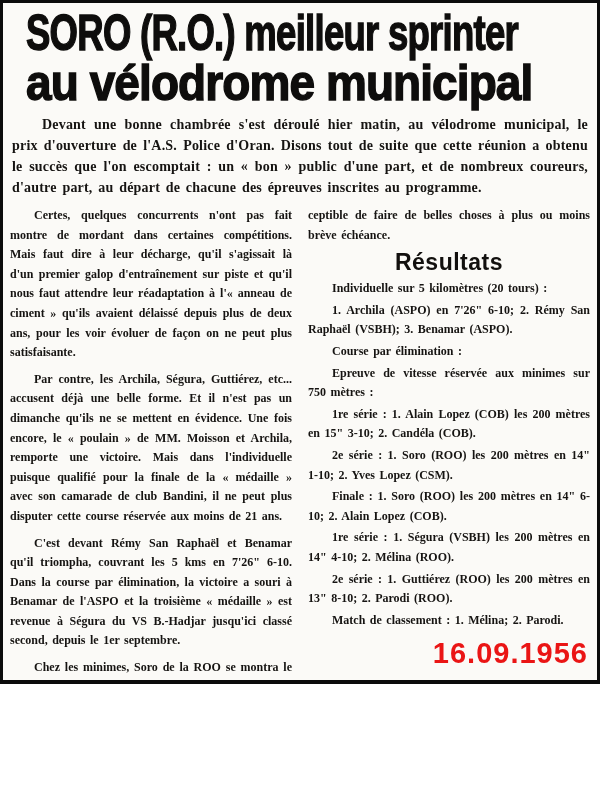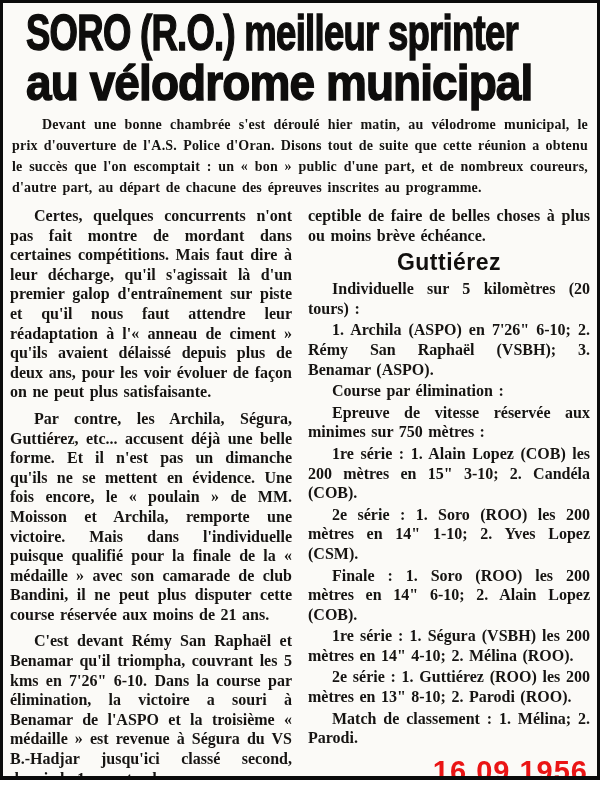--- a/index.html
+++ b/index.html
@@ -3,21 +3,21 @@
 <meta charset="utf-8">
 <style>
   html, body { margin: 0; padding: 0; }
   body {
     width: 600px; height: 788px;
     background: #ffffff;
     font-family: "Liberation Serif", serif;
   }
   .clip {
     box-sizing: border-box;
-    width: 600px; height: 780px;
+    width: 600px; height: 684px;
     border: 3px solid #0b0b0b;
     border-bottom-width: 4px;
     background: #fbfaf7;
     padding: 5px 7px 4px 7px;
     overflow: hidden;
     position: relative;
     color: #161412;
   }
   
   h1.headline { margin: 0 0 6px 0; padding-left: 16px; }
@@ -44,21 +44,21 @@
     text-align: justify;
     text-indent: 30px;
     letter-spacing: 0.2px;
     word-spacing: 2px;
   }
   
   .cols { display: flex; gap: 16px; align-items: flex-start; }
   .col { flex: 1 1 0; min-width: 0; }
   .col p {
     margin: 0 0 7px 0;
-    font-size: 16px;
+    font-size: 12px;
     line-height: 19.6px;
     font-weight: 700;
     text-align: justify;
     text-indent: 24px;
     word-spacing: 1.5px;
   }
   .col.right { position: relative; padding-bottom: 40px; }
   .col.right p.cont { text-indent: 0; margin-bottom: 4px; }
   .col.right p.res { margin: 0 0 2px 0; }
   h2.results-heading {
@@ -104,21 +104,21 @@
 
     <div class="col left">
       <p>Certes, quelques concurrents n'ont pas fait montre de mordant dans certaines compétitions. Mais faut dire à leur décharge, qu'il s'agissait là d'un premier galop d'entraînement sur piste et qu'il nous faut attendre leur réadaptation à l'« anneau de ciment » qu'ils avaient délaissé depuis plus de deux ans, pour les voir évoluer de façon on ne peut plus satisfaisante.</p>
       <p>Par contre, les Archila, Ségura, Guttiérez, etc... accusent déjà une belle forme. Et il n'est pas un dimanche qu'ils ne se mettent en évidence. Une fois encore, le « poulain » de MM. Moisson et Archila, remporte une victoire. Mais dans l'individuelle puisque qualifié pour la finale de la « médaille » avec son camarade de club Bandini, il ne peut plus disputer cette course réservée aux moins de 21 ans.</p>
       <p>C'est devant Rémy San Raphaël et Benamar qu'il triompha, couvrant les 5 kms en 7'26" 6-10. Dans la course par élimination, la victoire a souri à Benamar de l'ASPO et la troisième « médaille » est revenue à Ségura du VS B.-Hadjar jusqu'ici classé second, depuis le 1er septembre.</p>
       <p>Chez les minimes, Soro de la ROO se montra le plus rapide, battant en finale Alain Lopez, un jeune sus-</p>
     </div>
 
     <div class="col right">
       <p class="cont">ceptible de faire de belles choses à plus ou moins brève échéance.</p>
-      <h2 class="results-heading">Guttiérez</h2>
+      <h2 class="results-heading">Résultats</h2>
       <p class="res">Individuelle sur 5 kilomètres (20 tours) :</p>
       <p class="res">1. Archila (ASPO) en 7'26" 6-10; 2. Rémy San Raphaël (VSBH); 3. Benamar (ASPO).</p>
       <p class="res">Course par élimination :</p>
       <p class="res">Epreuve de vitesse réservée aux minimes sur 750 mètres :</p>
       <p class="res">1re série : 1. Alain Lopez (COB) les 200 mètres en 15" 3-10; 2. Candéla (COB).</p>
       <p class="res">2e série : 1. Soro (ROO) les 200 mètres en 14" 1-10; 2. Yves Lopez (CSM).</p>
       <p class="res">Finale : 1. Soro (ROO) les 200 mètres en 14" 6-10; 2. Alain Lopez (COB).</p>
       <p class="res">1re série : 1. Ségura (VSBH) les 200 mètres en 14" 4-10; 2. Mélina (ROO).</p>
       <p class="res">2e série : 1. Guttiérez (ROO) les 200 mètres en 13" 8-10; 2. Parodi (ROO).</p>
       <p class="res">Match de classement : 1. Mélina; 2. Parodi.</p>

